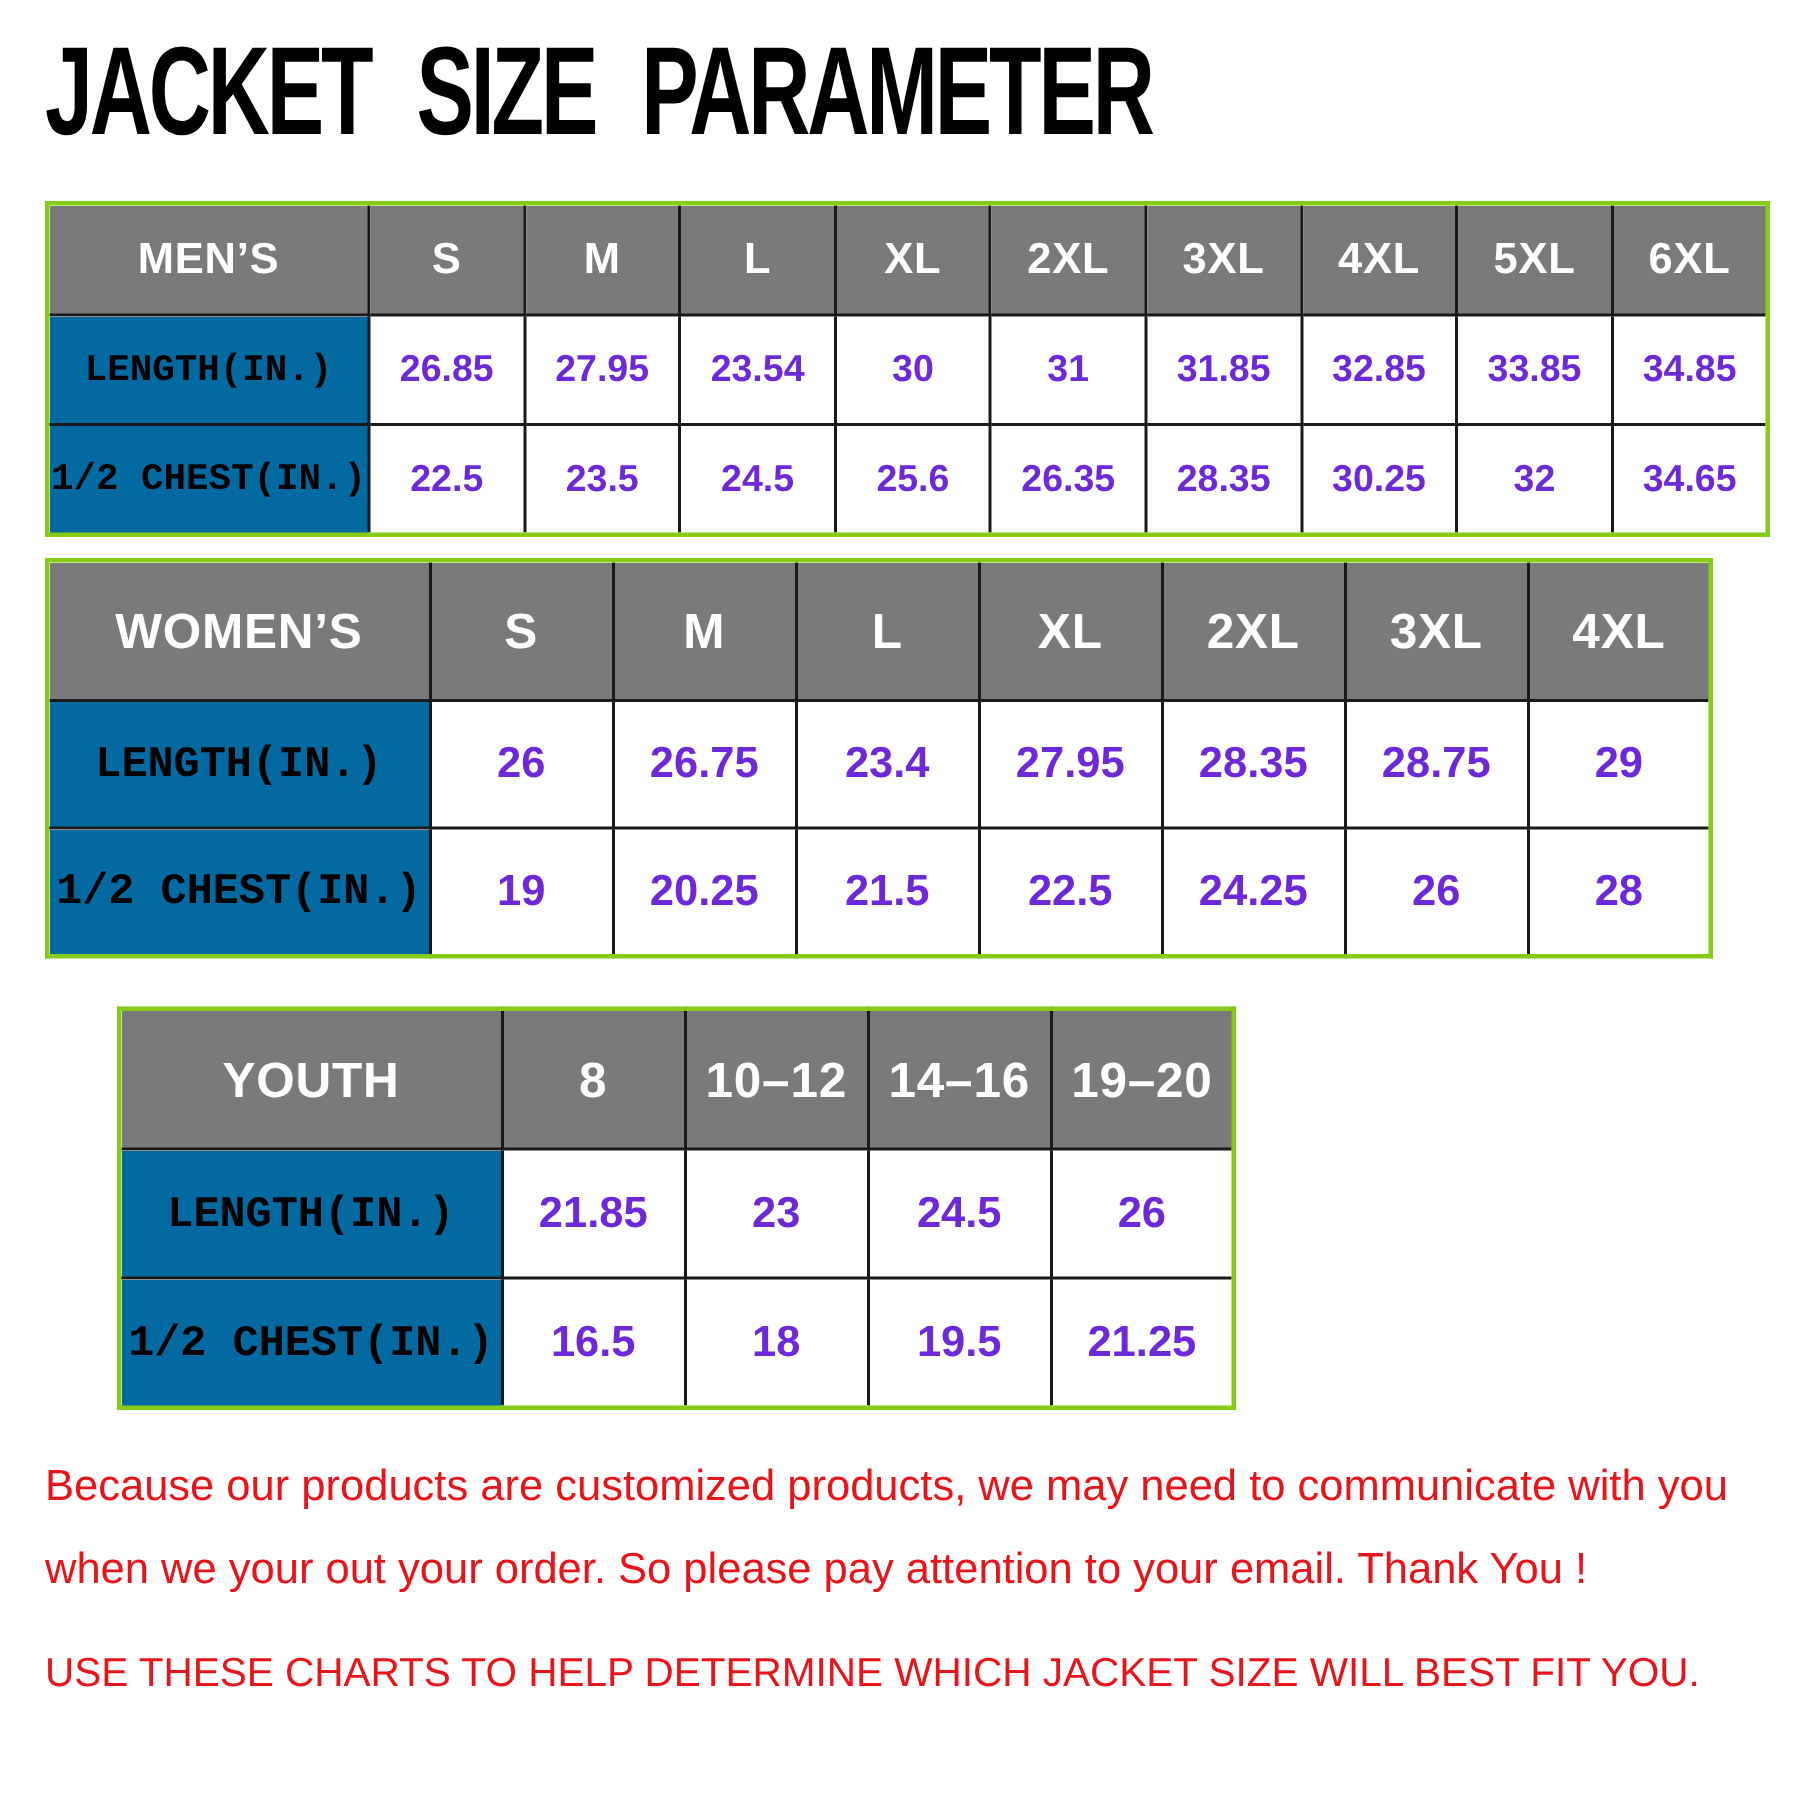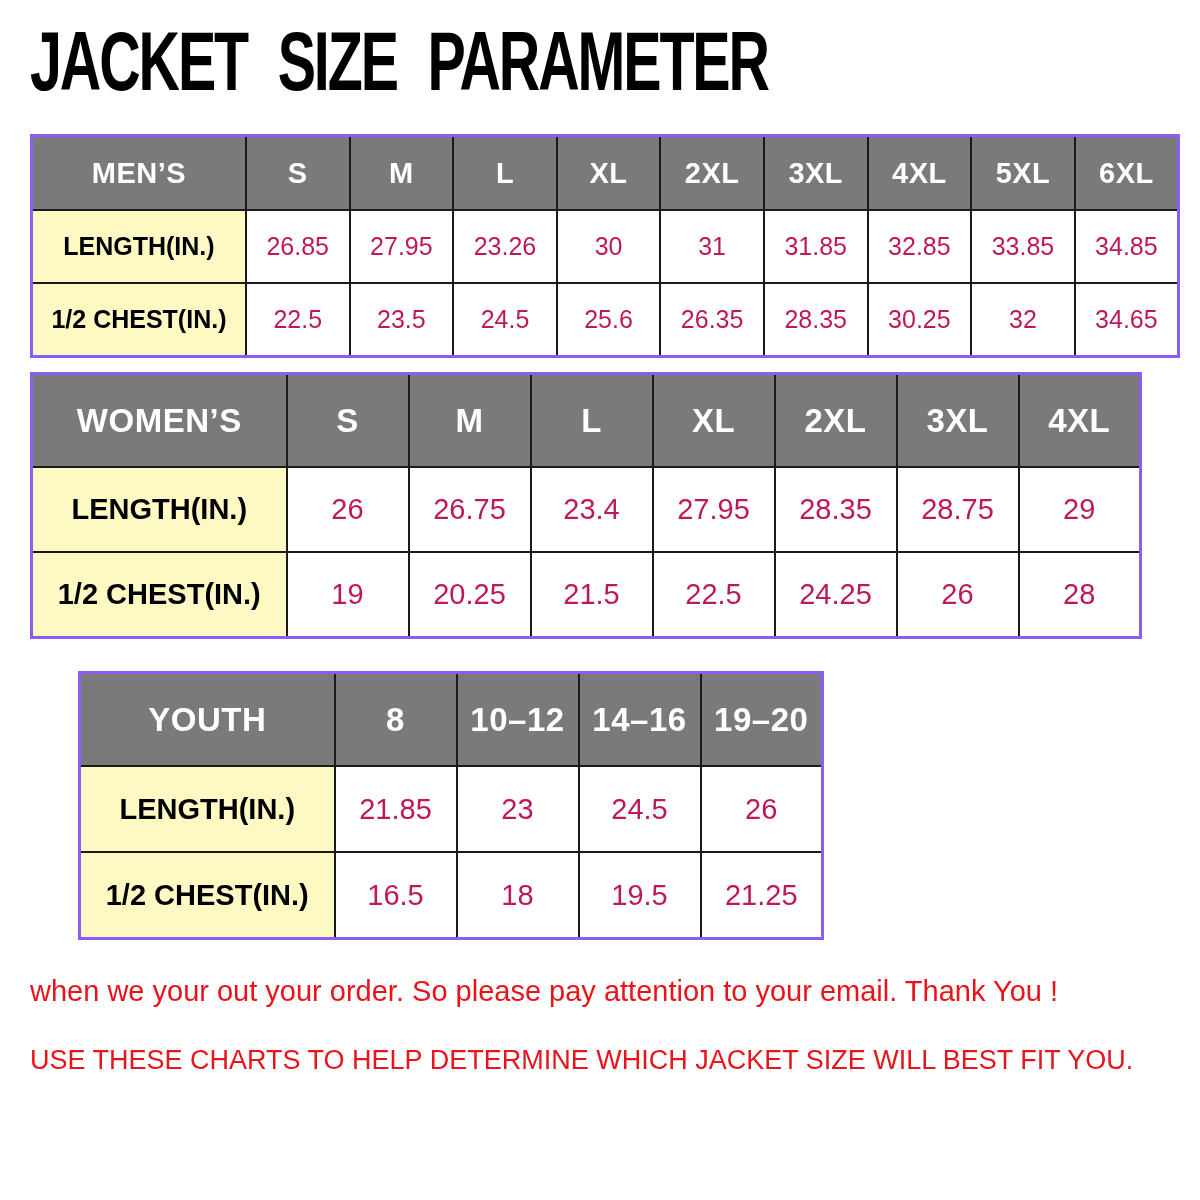--- a/index.html
+++ b/index.html
@@ -37,28 +37,28 @@
 
   
   table{border-collapse:collapse;table-layout:fixed;margin-left:0;}
   th,td{
     border:2px solid #1a1a1a;
     text-align:center;
     vertical-align:middle;
     padding:0;
     overflow:hidden;
   }
-  table{border:3px solid #8b5cf6;}
+  table{border:3px solid #84cc16;}
   thead th{
     background:#7a7a7a;
     color:#ffffff;
     font-weight:700;
   }
-  tbody th{font-weight:700;background:#fef9c3;color:#000;}
-  tbody td{font-weight:400;background:#fff;color:#be185d;text-align:center;}
+  tbody th{font-weight:700;background:#0369a1;color:#000;font-family:Liberation Mono, monospace;}
+  tbody td{font-weight:700;background:#fff;color:#6d28d9;text-align:center;}
 
   .tbl-mens{margin-top:30px;}
   .tbl-mens thead th{height:72px;font-size:29px;letter-spacing:0.5px;}
   .tbl-mens tbody th{height:71px;font-size:25px;}
   .tbl-mens tbody td{height:71px;font-size:25px;}
 
   .tbl-womens{margin-top:14px;}
   .tbl-womens thead th{height:91px;font-size:33px;letter-spacing:0.5px;}
   .tbl-womens tbody th{height:83px;font-size:29px;}
   .tbl-womens tbody td{height:83px;font-size:29px;}
@@ -115,21 +115,21 @@
           <th>4XL</th>
           <th>5XL</th>
           <th>6XL</th>
         </tr>
       </thead>
       <tbody>
         <tr>
           <th>LENGTH(IN.)</th>
           <td>26.85</td>
           <td>27.95</td>
-          <td>23.26</td>
+          <td>23.54</td>
           <td>30</td>
           <td>31</td>
           <td>31.85</td>
           <td>32.85</td>
           <td>33.85</td>
           <td>34.85</td>
         </tr>
         <tr>
           <th>1/2 CHEST(IN.)</th>
           <td>22.5</td>
@@ -221,18 +221,19 @@
           <th>1/2 CHEST(IN.)</th>
           <td>16.5</td>
           <td>18</td>
           <td>19.5</td>
           <td>21.25</td>
         </tr>
       </tbody>
     </table>
 
   <div class="footer">
+    <span>Because our products are customized products, we may need to communicate with you</span>
     <span>when we your out your order. So please pay attention to your email. Thank You !</span>
   </div>
 
   <div class="footer-note">USE THESE CHARTS TO HELP DETERMINE WHICH JACKET SIZE WILL BEST FIT YOU.</div>
 
 </div>
 
 </body></html>

